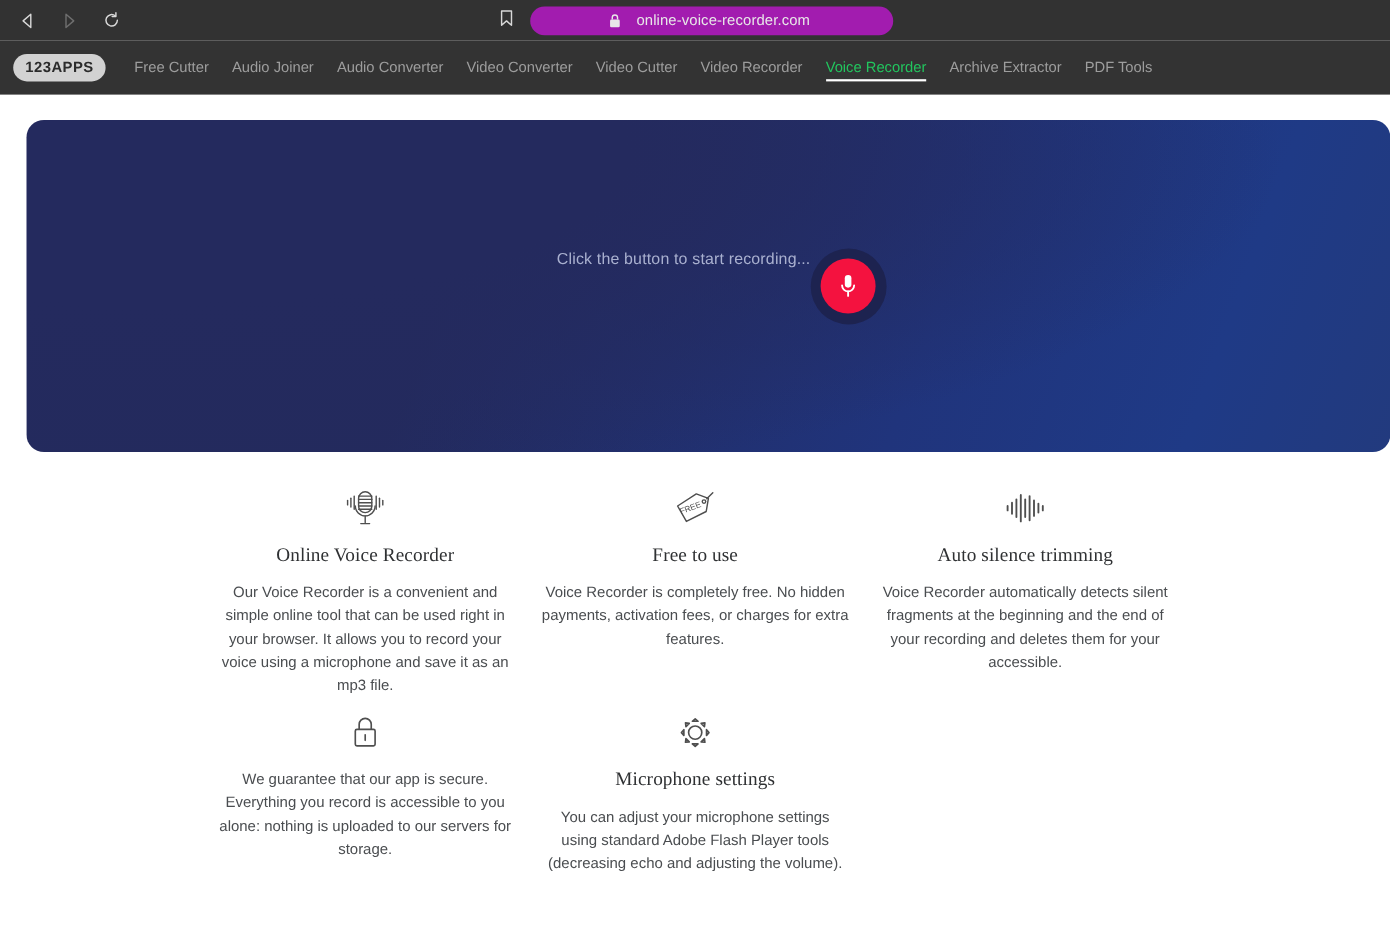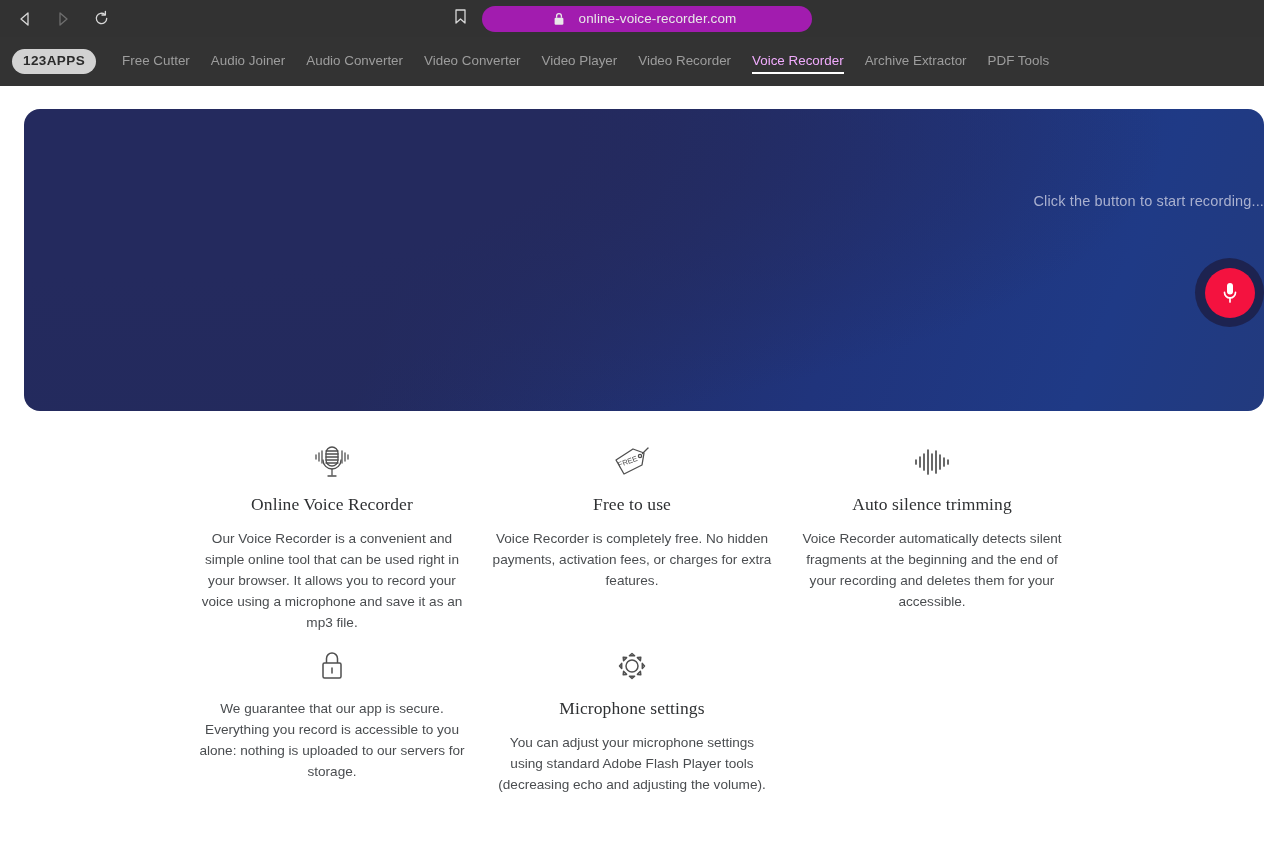--- a/index.html
+++ b/index.html
@@ -72,21 +72,21 @@
   }
   .nav-item {
     color: #9d9d9d;
     font-size: 13.4px;
     padding: 3px 0 4px;
     margin-right: 21px;
     white-space: nowrap;
     border-bottom: 2px solid transparent;
   }
   .nav-item.active {
-    color: #f0abfc;
+    color: #22c55e;
     border-bottom-color: #ffffff;
   }
 
   
   .hero-area {
     padding: 23px 0 0 24px;
   }
   .hero {
     height: 302px;
     border-radius: 16px;
@@ -94,22 +94,22 @@
       radial-gradient(120% 150% at 8% 10%, #242a5e 0%, #242a5e 30%, rgba(36,42,94,0) 70%),
       linear-gradient(110deg, #232a5d 0%, #232a5d 32%, #20347c 66%, #1f3a86 86%, #223a7e 100%);
     position: relative;
     overflow: hidden;
   }
   .hero-inner {
     position: absolute;
     inset: 0;
     left: -24px;
     display: flex;
-    flex-direction: column;
-    align-items: flex-end;
+    flex-direction: row;
+    align-items: center;
     justify-content: center;
     margin-left: 48px;
   }
   .hero-text {
     color: #a9b0cf;
     font-size: 14.5px;
     margin-bottom: 49px;
     letter-spacing: .15px;
   }
   .rec-ring {
@@ -200,21 +200,21 @@
   </div>
 </div>
 
 <div class="site-nav">
   <div class="logo">123APPS</div>
 
   <div class="nav-item">Free Cutter</div>
   <div class="nav-item">Audio Joiner</div>
   <div class="nav-item">Audio Converter</div>
   <div class="nav-item">Video Converter</div>
-  <div class="nav-item">Video Player</div>
+  <div class="nav-item">Video Cutter</div>
   <div class="nav-item">Video Recorder</div>
   <div class="nav-item active">Voice Recorder</div>
   <div class="nav-item">Archive Extractor</div>
   <div class="nav-item">PDF Tools</div>
 </div>
 
 <div class="hero-area">
   <div class="hero">
     <div class="hero-inner">
       <div class="hero-text">Click the button to start recording...</div>

